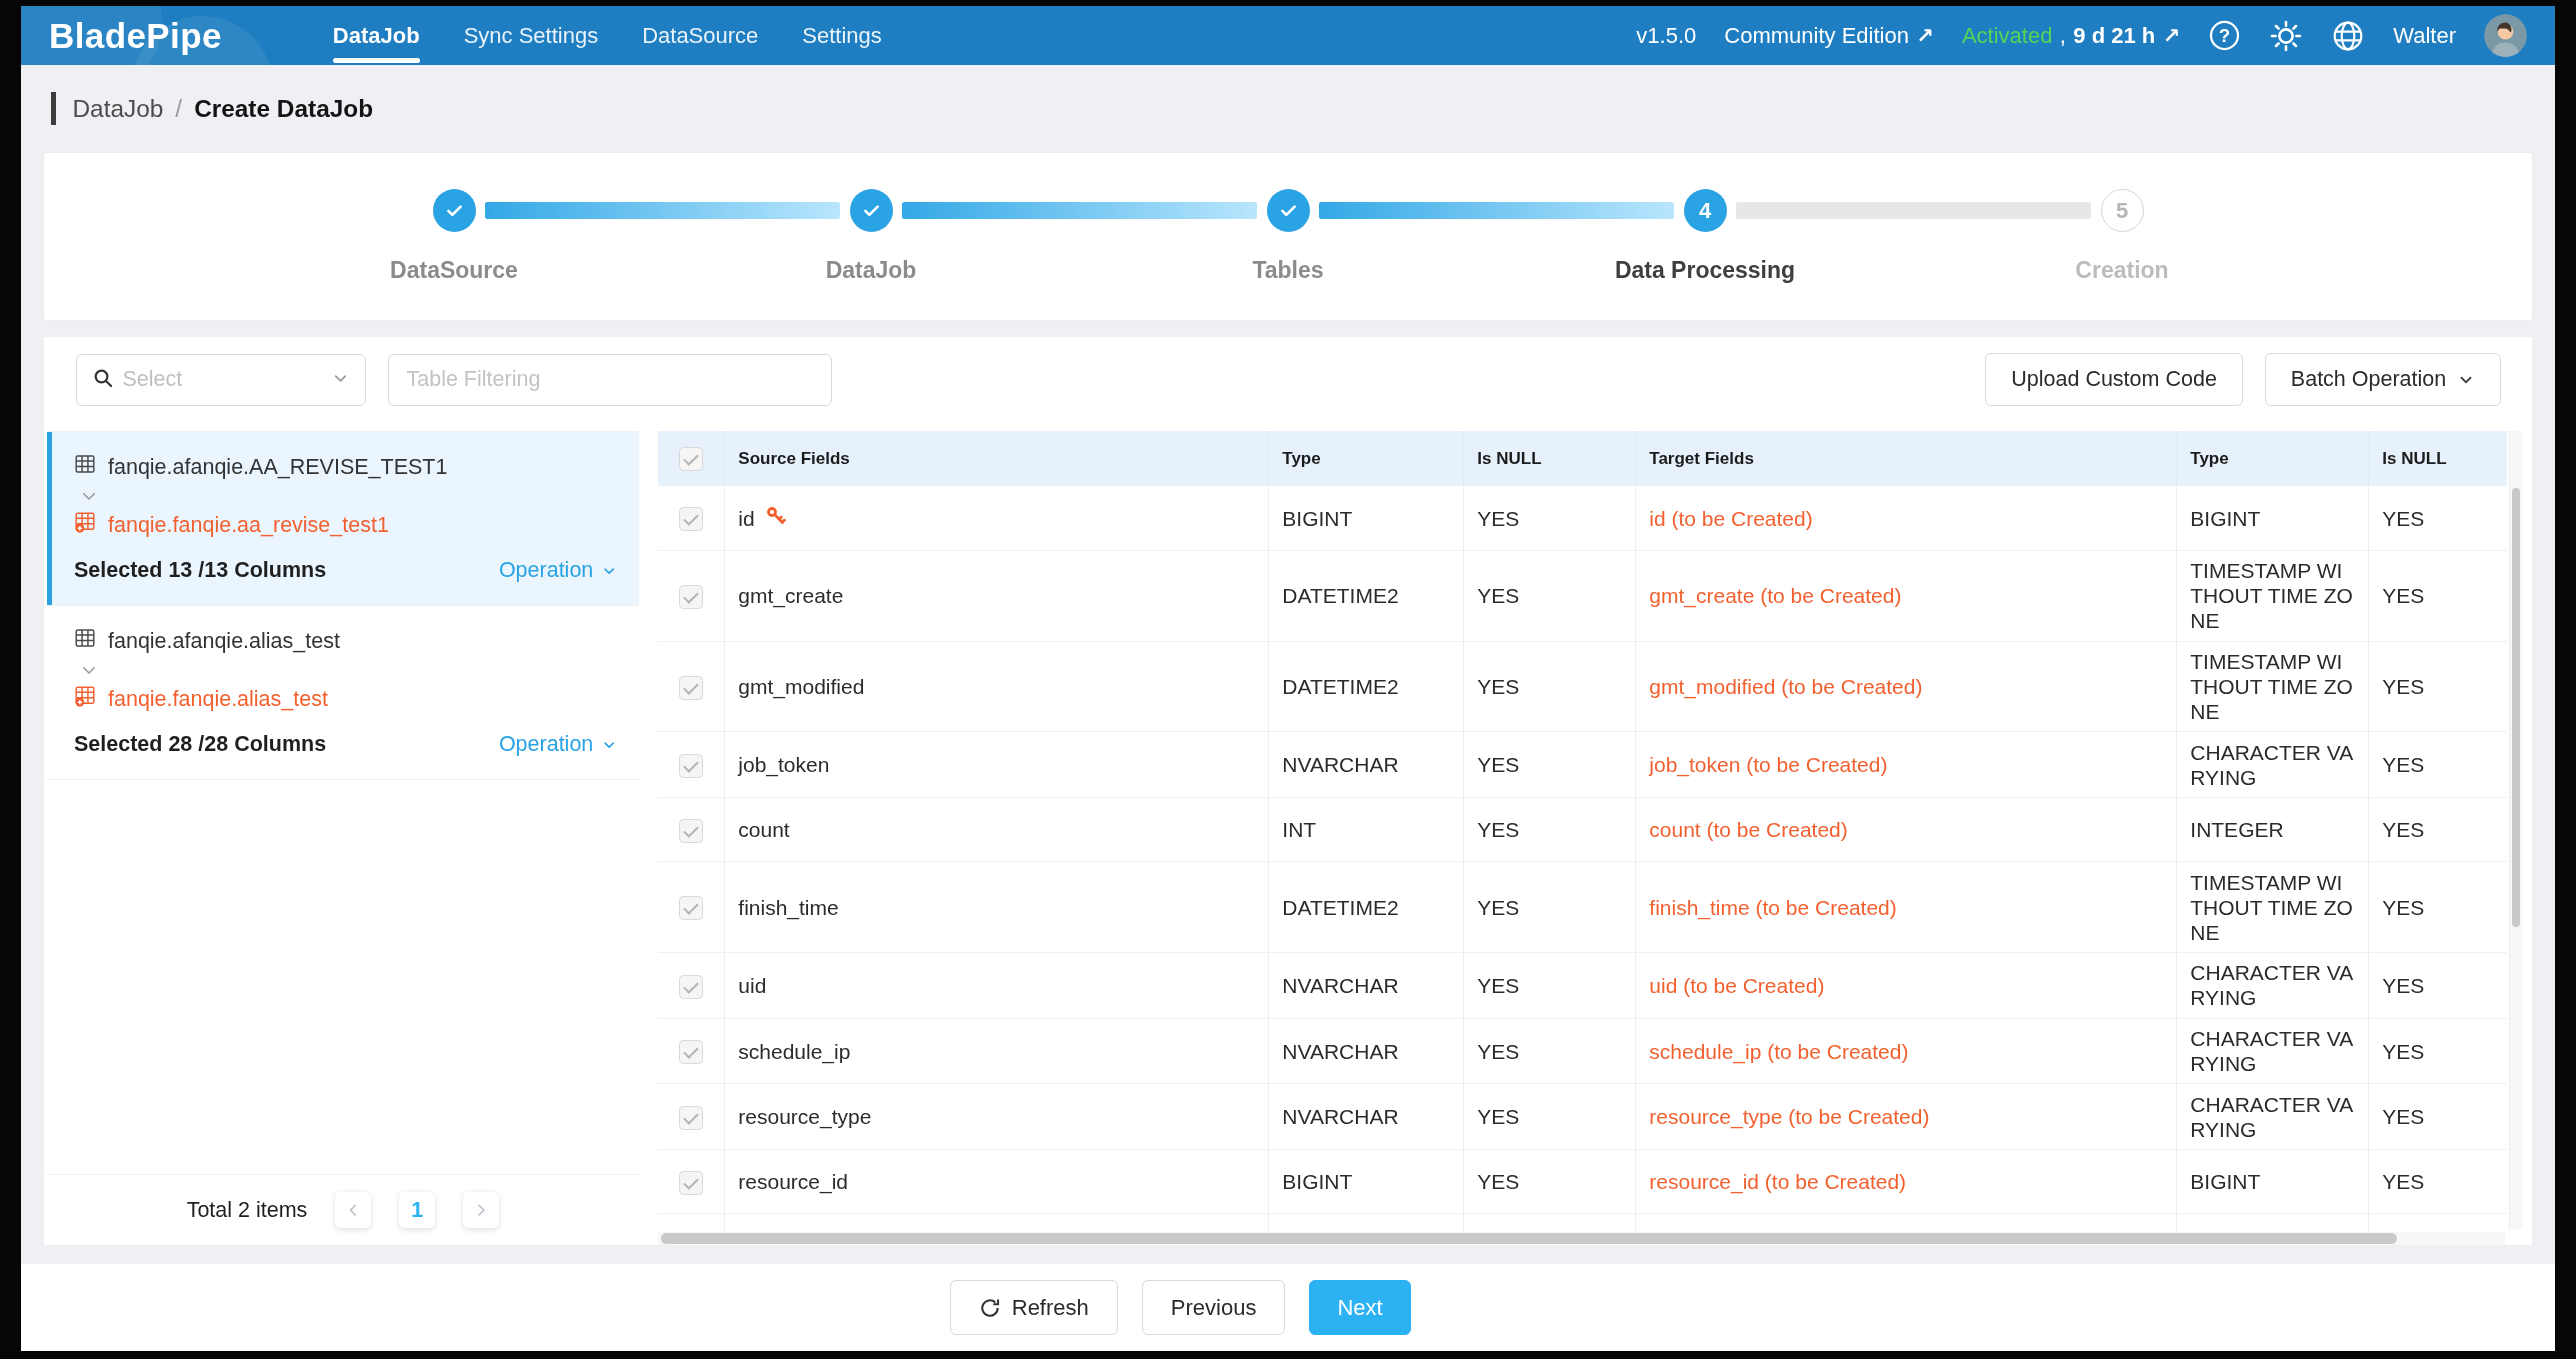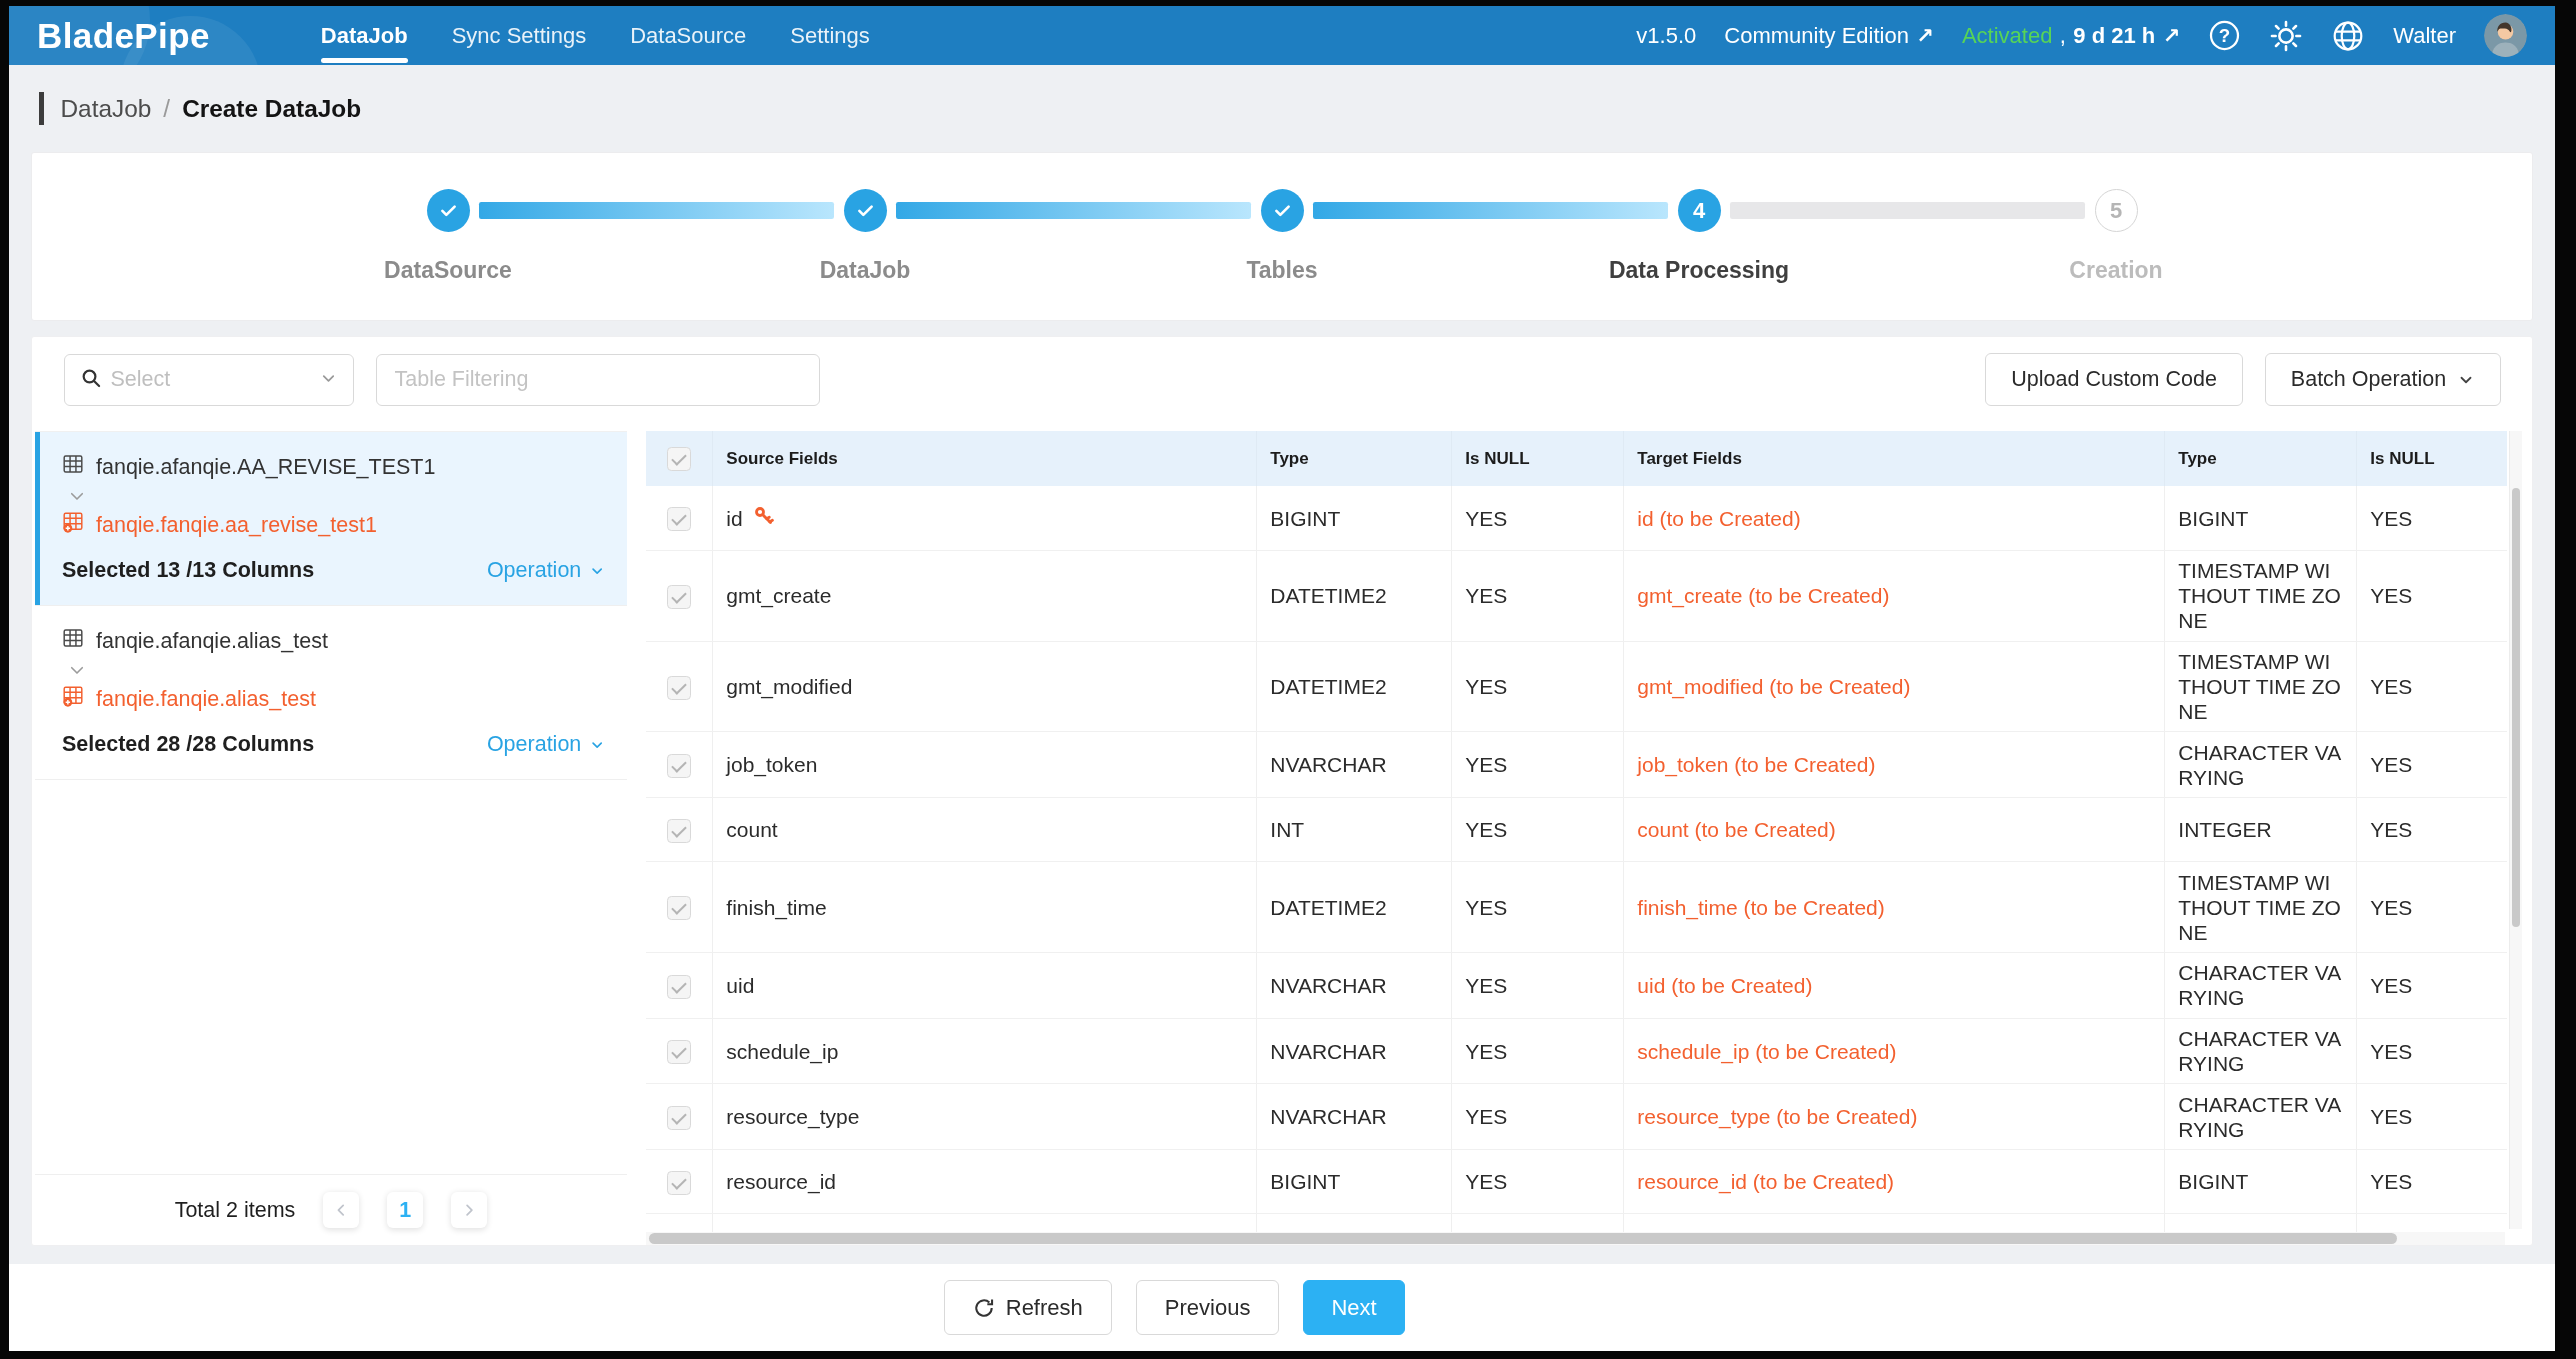--- a/index.html
+++ b/index.html
@@ -1,19 +1,19 @@
 <!DOCTYPE html>
 <html style="font-size:12px"><head>
 <meta charset="utf-8">
 <title>BladePipe - Create DataJob</title>
 <style>
   * { box-sizing: border-box; margin: 0; padding: 0; }
   html,body { width: 2576px; height: 1360px; overflow: hidden; }
   body { background:#000; font-family:"Liberation Sans","DejaVu Sans",sans-serif; }
-  .frame { width:2576px; height:1360px; padding:6px 21px 9px 9px; background:#060606; }
+  .frame { width:2576px; height:1360px; padding:6px 21px 9px 21px; background:#060606; }
   .app { width:100%; height:100%; background:#eef0f3; display:flex; flex-direction:column; overflow:hidden; }
 
   
   .topnav { height:59px; background:#1e7ec1; display:flex; align-items:center; padding:0 28px; flex-shrink:0; position:relative; overflow:hidden; }
   .topnav::before { content:''; position:absolute; left:111px; top:10.4px; width:141px; height:141px; border-radius:50%; background:rgba(255,255,255,.07); }
   .topnav::after { content:''; position:absolute; left:-22px; top:-67px; width:163px; height:163px; border-radius:50%; background:rgba(255,255,255,.06); }
   .logo { font-size:35px; font-weight:bold; color:#fff; letter-spacing:0.4px; margin-right:89px; position:relative; z-index:1; }
   .nav-menu { display:flex; height:100%; position:relative; z-index:1; }
   .nav-item { display:flex; align-items:center; height:100%; padding:0 22px; color:rgba(255,255,255,.9); font-size:22px; position:relative; cursor:pointer; }
   .nav-item.active { color:#fff; font-weight:bold; }

